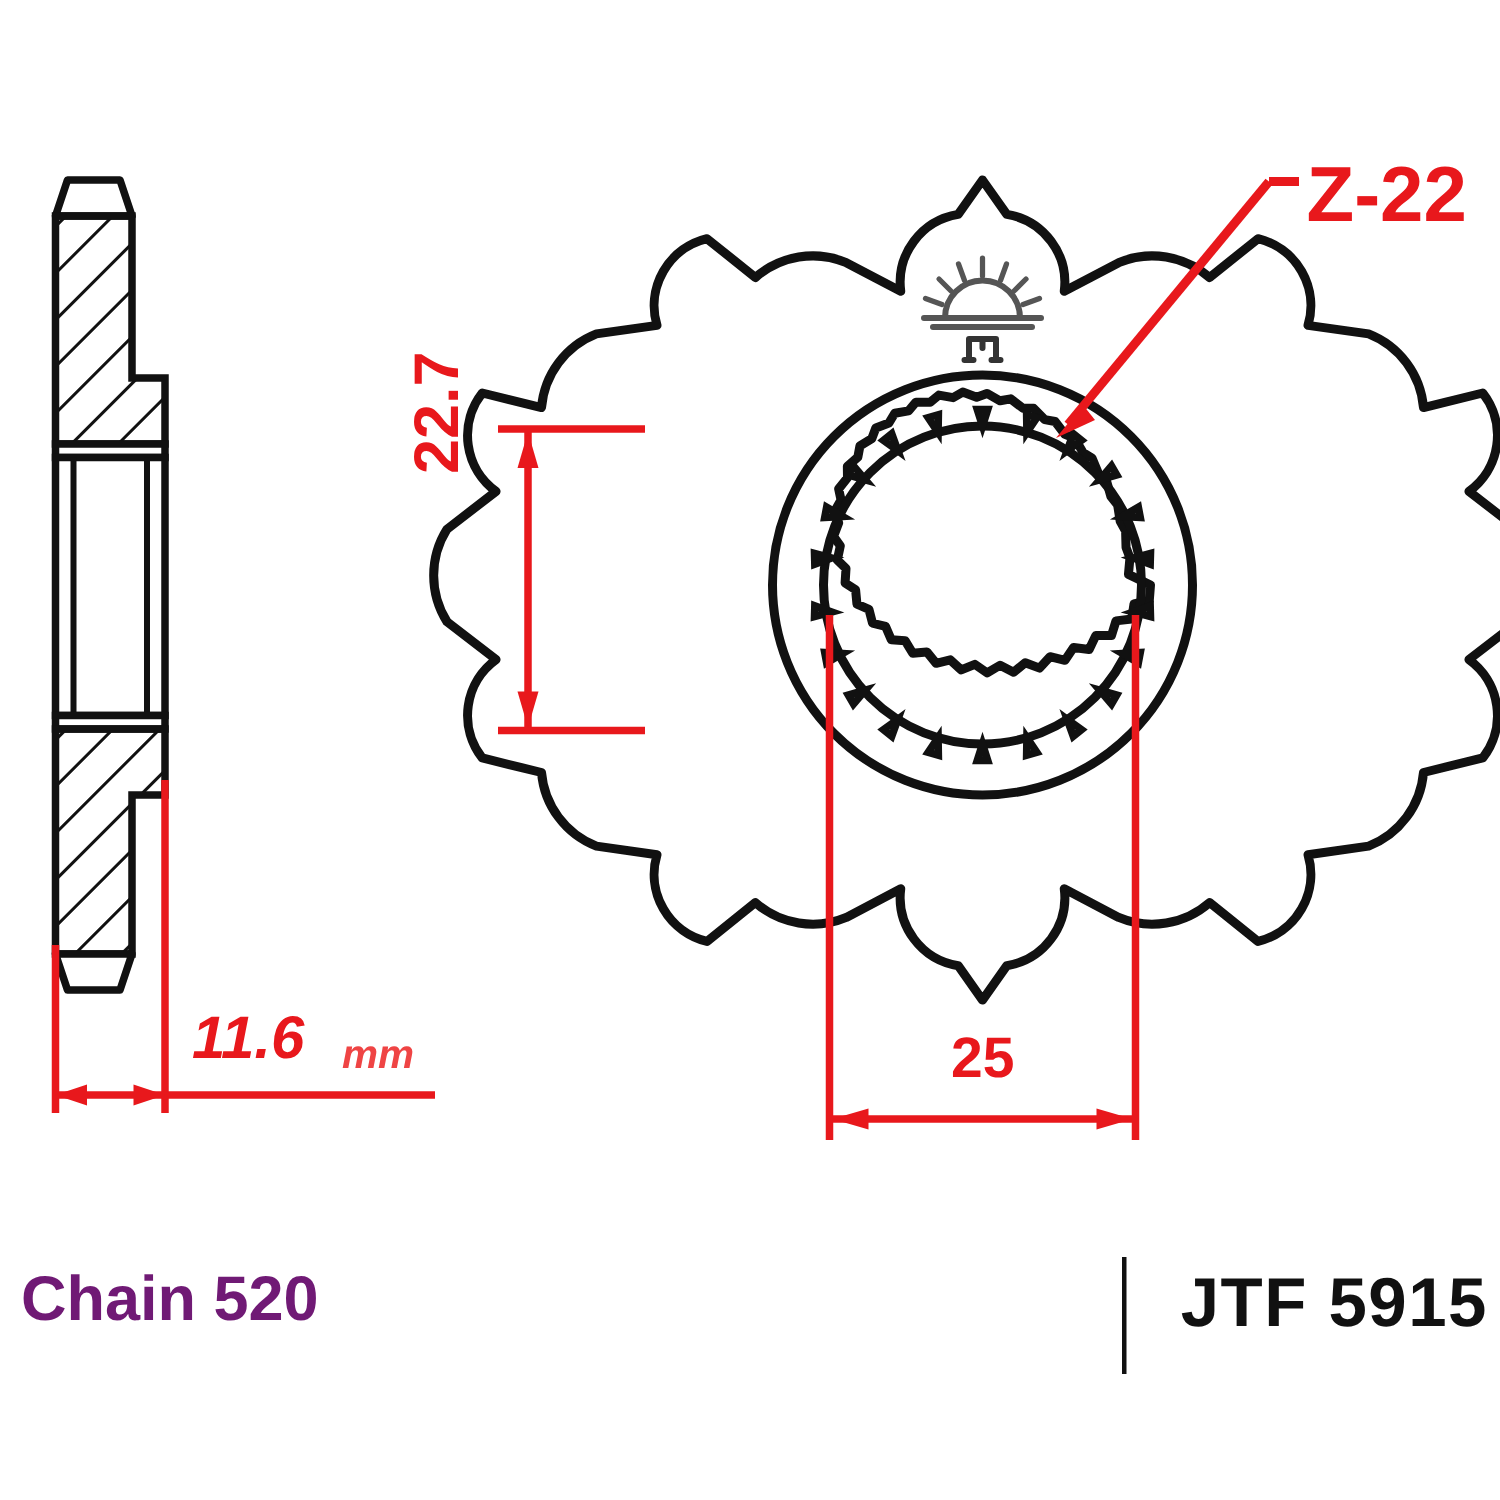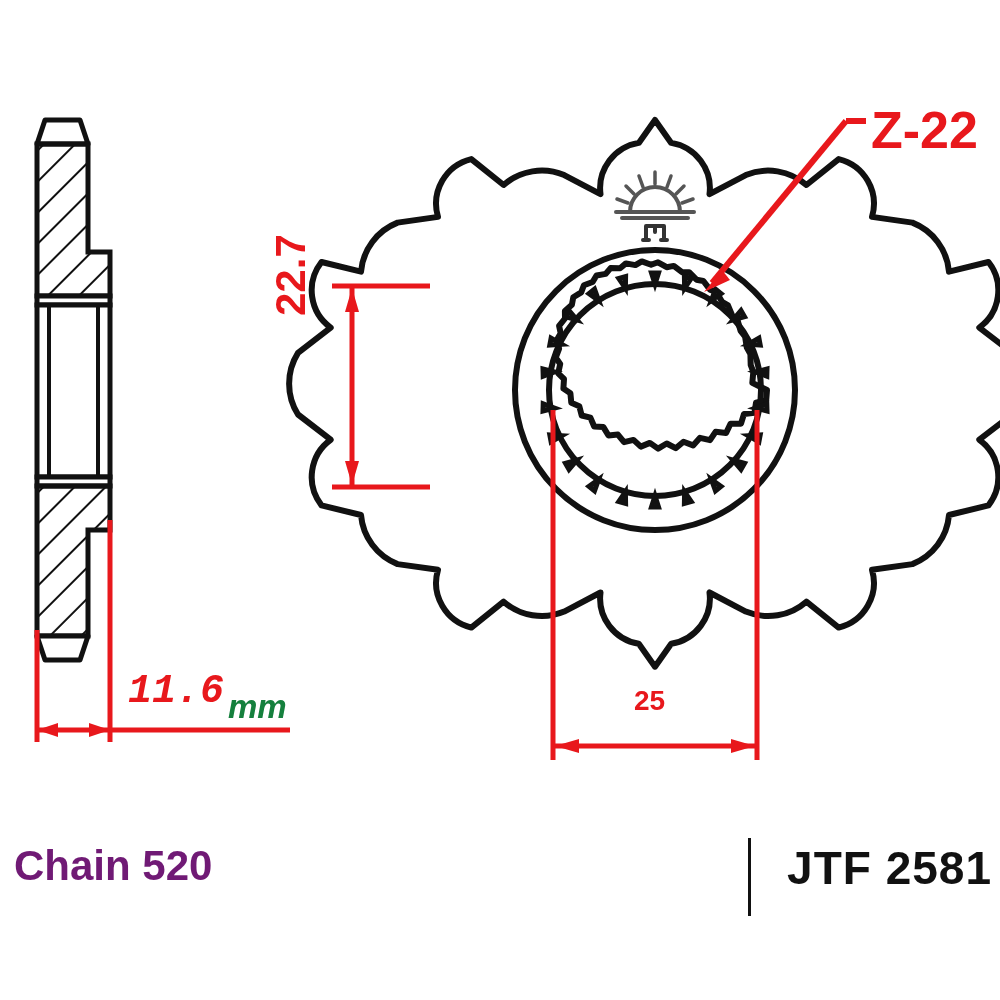--- a/index.html
+++ b/index.html
@@ -49,34 +49,33 @@
     height: 78px;
     background: #111111;
   }
   #dim-thickness {
     left: 128px;
     top: 672px;
     font-size: 40px;
     font-style: italic;
     font-weight: bold;
     color: #e8181c;
-    font-family: Liberation Mono, monospace;
   }
   #dim-thickness-unit {
     left: 228px;
     top: 690px;
-    font-size: 33px;
+    font-size: 27px;
     font-style: italic;
     font-weight: bold;
-    color: #15803d;
+    color: #ef4444;
   }
   #dim-25 {
     left: 634px;
     top: 687px;
-    font-size: 28px;
+    font-size: 38px;
     font-weight: bold;
     color: #e8181c;
   }
   #dim-227 {
     left: 270px;
     top: 316px;
     font-size: 42px;
     font-weight: bold;
     color: #e8181c;
     transform: rotate(-90deg);
@@ -265,13 +264,13 @@
 </svg>
 
 <div class="txt" id="z-label">Z-22</div>
 <div class="txt" id="dim-227">22.7</div>
 <div class="txt" id="dim-25">25</div>
 <div class="txt" id="dim-thickness">11.6</div>
 <div class="txt" id="dim-thickness-unit">mm</div>
 
 <div class="txt" id="chain-label">Chain 520</div>
 <div id="rule"></div>
-<div class="txt" id="part-code">JTF 2581</div>
+<div class="txt" id="part-code">JTF 5915</div>
 
 </body></html>

